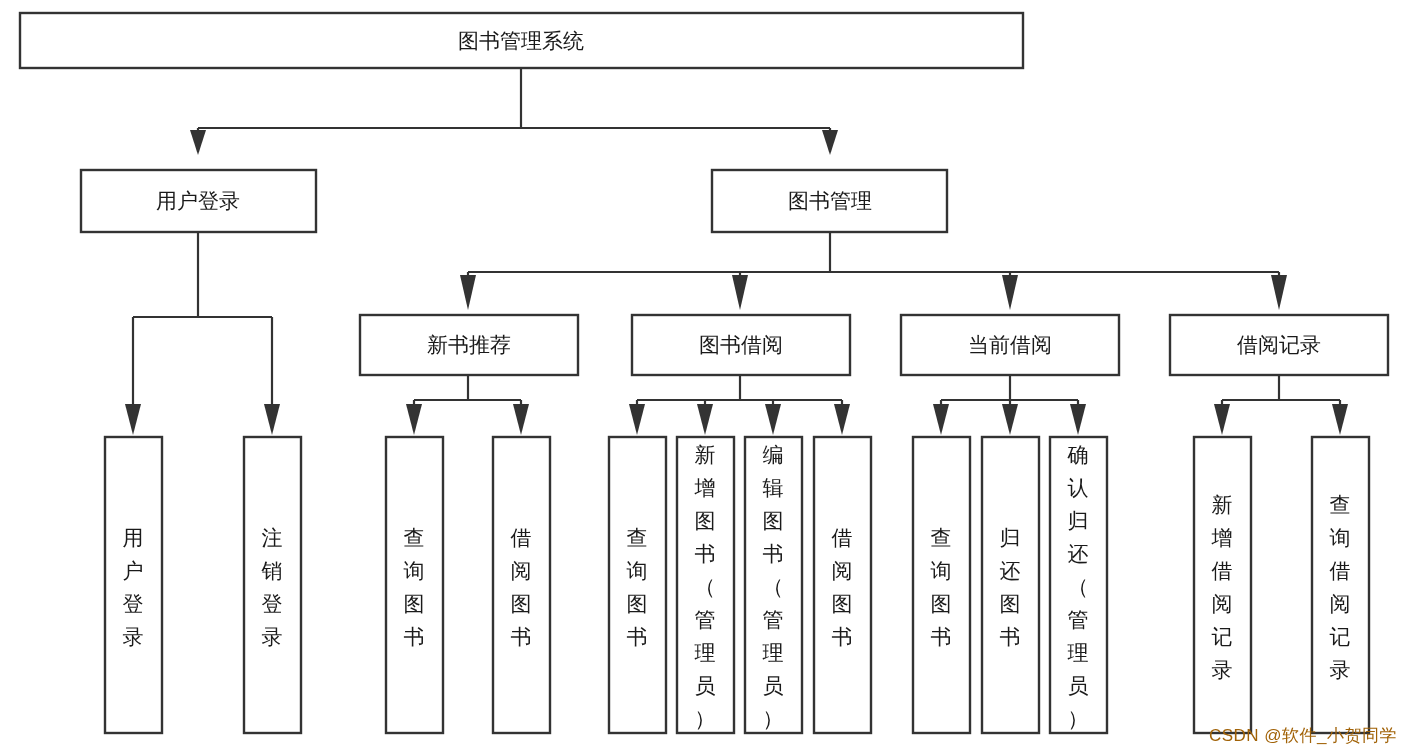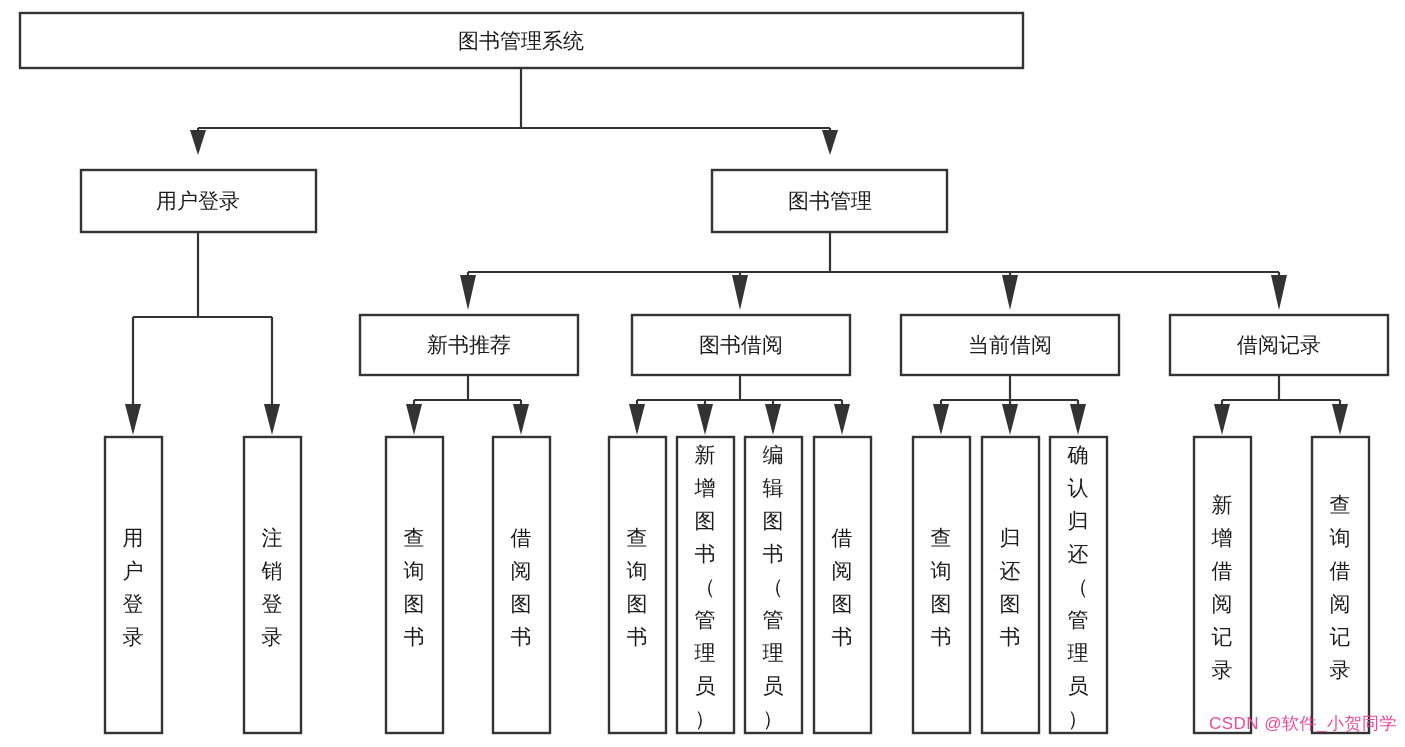--- a/index.html
+++ b/index.html
@@ -16,22 +16,22 @@
     fill:#1a1a1a;font-size:21px;
     font-family:"Liberation Sans","DejaVu Sans",sans-serif;
     text-anchor:middle;dominant-baseline:middle;
   }
   .leaf-label{
     fill:#1a1a1a;font-size:21px;
     font-family:"Liberation Sans","DejaVu Sans",sans-serif;
     text-anchor:middle;
   }
   .watermark{
-    position:absolute;right:8px;bottom:12px;
-    font-size:17px;color:#ec4899;
+    position:absolute;right:8px;bottom:0;
+    font-size:17px;color:#a16207;
     font-family:"Liberation Sans","DejaVu Sans",sans-serif;
     letter-spacing:.5px;white-space:nowrap;pointer-events:none;
   }
 </style>
 </head>
 <body>
 
 <div id="stage">
   <svg width="1405" height="747" viewBox="0 0 1405 747">
 

